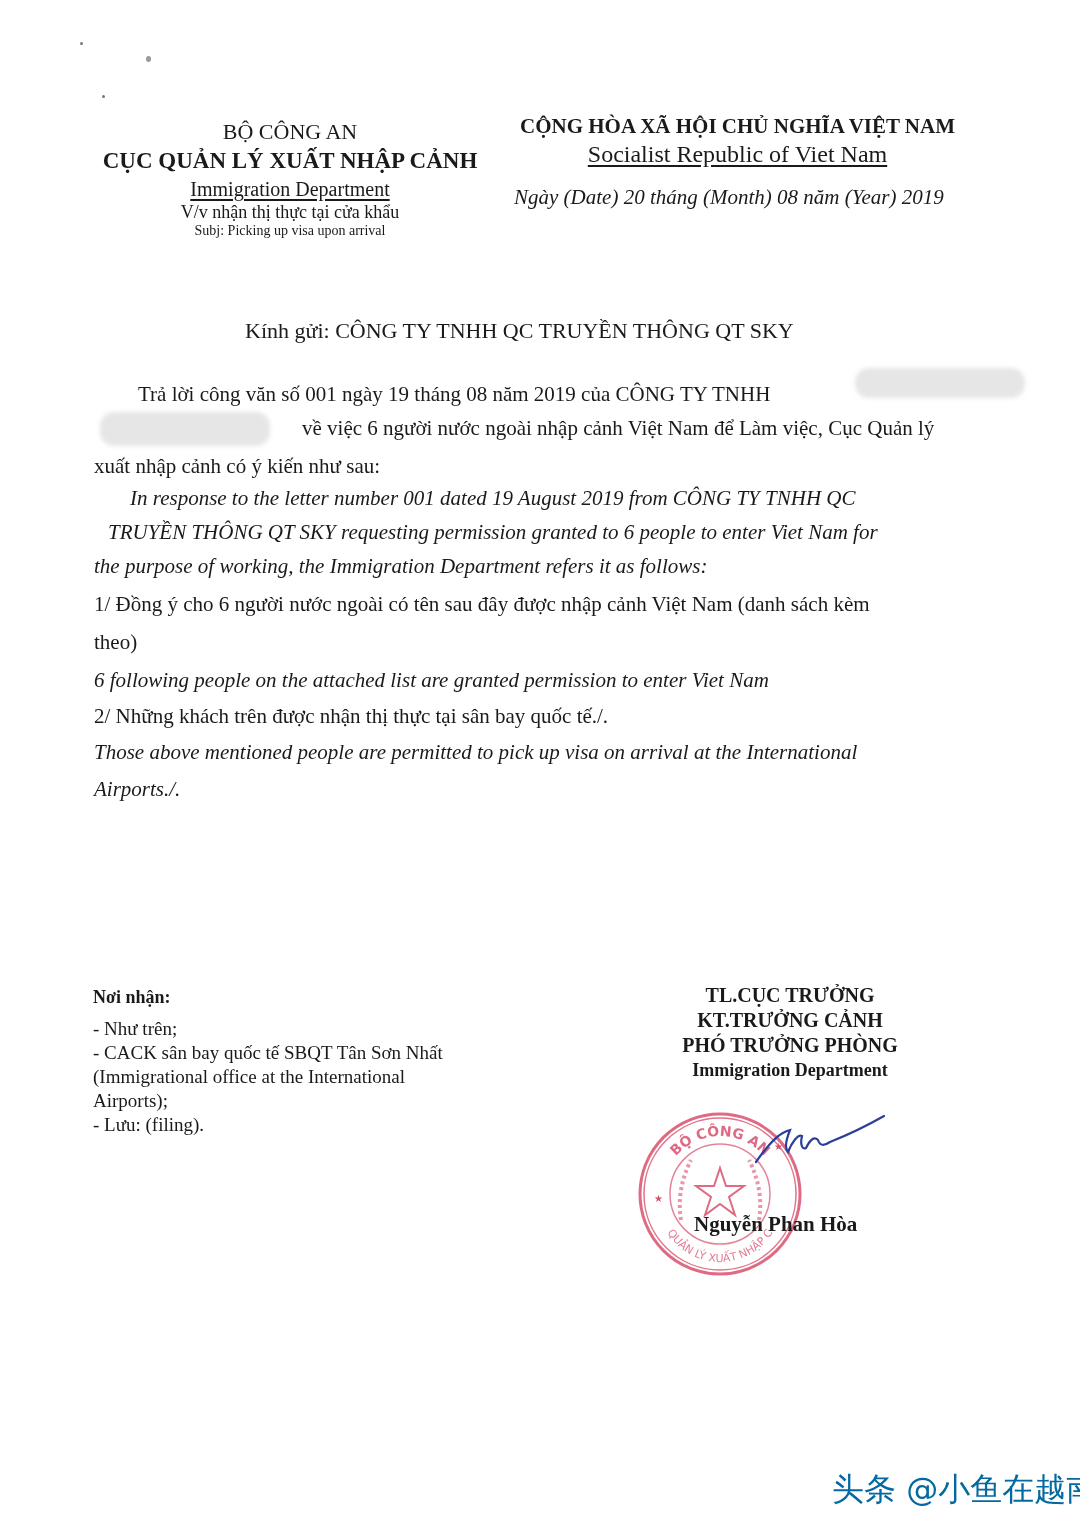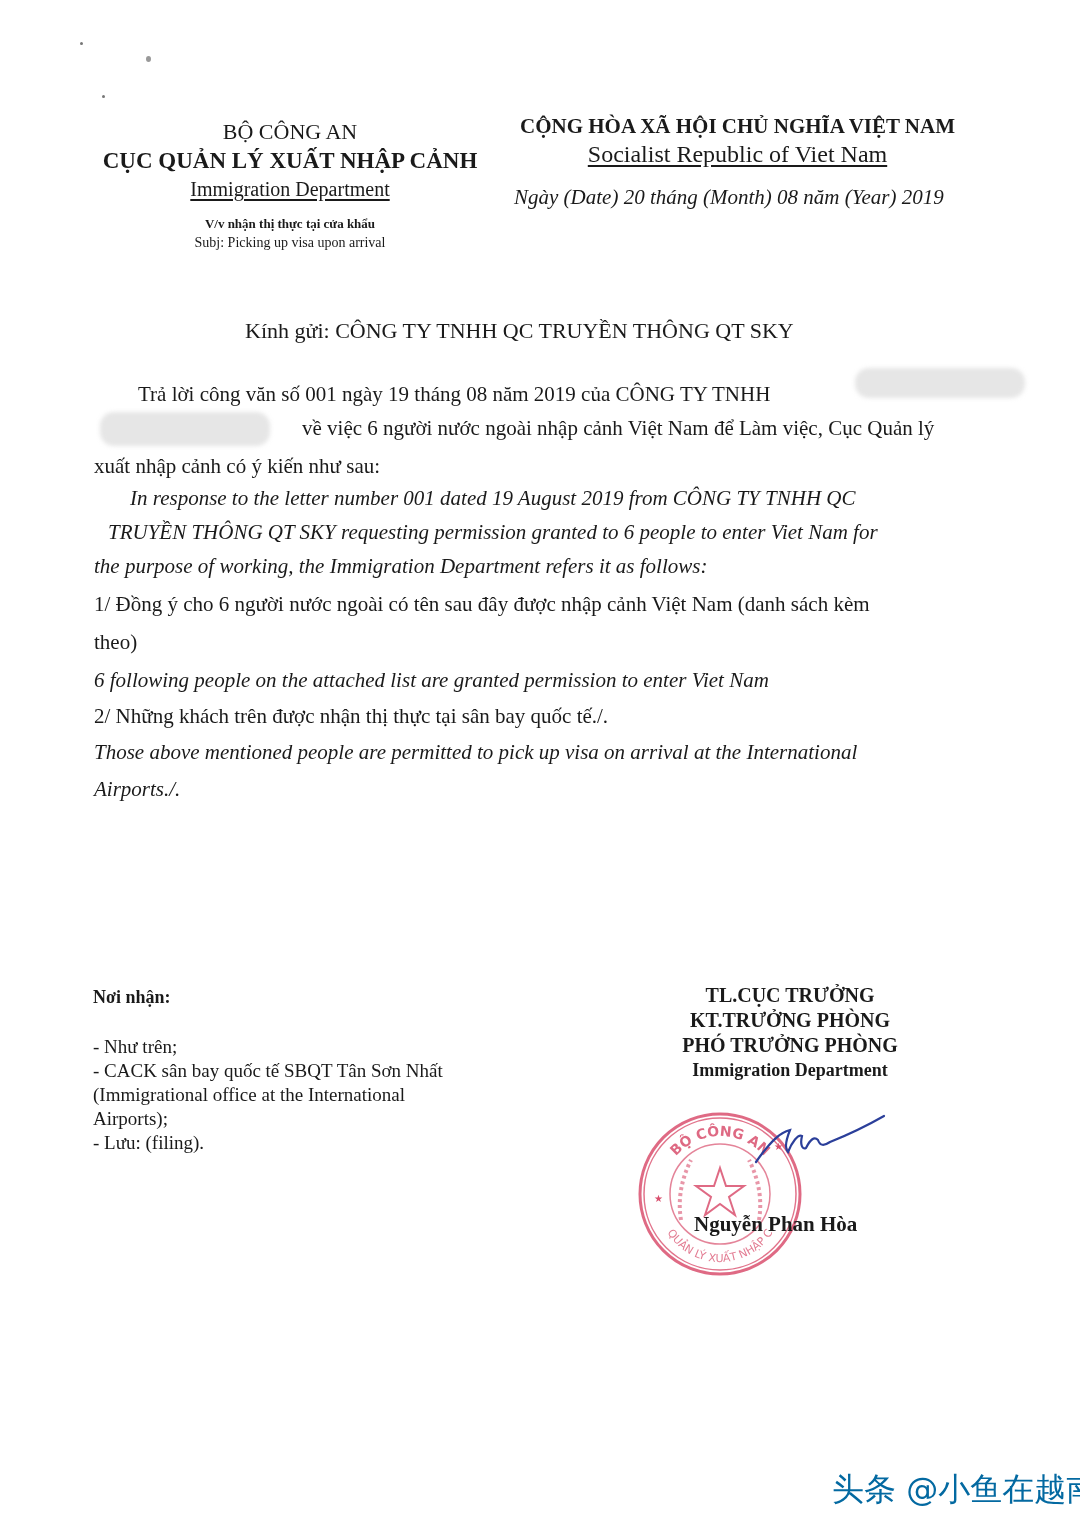--- a/index.html
+++ b/index.html
@@ -23,21 +23,21 @@
 <body>
 
 <div class="speck" style="left:80px;top:42px;width:3px;height:3px;"></div>
 <div class="speck" style="left:146px;top:56px;width:5px;height:6px;background:#999;"></div>
 <div class="speck" style="left:102px;top:95px;width:3px;height:3px;"></div>
 
 <div class="abs center" style="left:80px;top:118px;width:420px;">
   <div style="font-size:22px;line-height:28px;">BỘ CÔNG AN</div>
   <div class="b" style="font-size:23px;line-height:30px;">CỤC QUẢN LÝ XUẤT NHẬP CẢNH</div>
   <div class="u" style="font-size:20px;line-height:26px;">Immigration Department</div>
-  <div style="font-size:13px;line-height:20px;margin-top:12px;font-weight:bold;">V/v nhận thị thực tại cửa khẩu</div>
+  <div style="font-size:18px;line-height:20px;margin-top:0;">V/v nhận thị thực tại cửa khẩu</div>
   <div style="font-size:14px;line-height:18px;">Subj: Picking up visa upon arrival</div>
 </div>
 
 <div class="abs center" style="left:500px;top:112px;width:475px;">
   <div class="b" style="font-size:21px;line-height:28px;">CỘNG HÒA XÃ HỘI CHỦ NGHĨA VIỆT NAM</div>
   <div class="u" style="font-size:24px;line-height:28px;">Socialist Republic of Viet Nam</div>
 </div>
 <div class="abs i" style="left:514px;top:183px;font-size:21px;line-height:28px;white-space:nowrap;">Ngày (Date) 20 tháng (Month) 08 năm (Year) 2019</div>
 
 <div class="abs" style="left:245px;top:318px;font-size:22px;white-space:nowrap;">Kính gửi: CÔNG TY TNHH QC TRUYỀN THÔNG QT SKY</div>
@@ -56,31 +56,31 @@
 
   <div class="abs" style="left:94px;top:592px;font-size:21px;white-space:nowrap;">1/ Đồng ý cho 6 người nước ngoài có tên sau đây được nhập cảnh Việt Nam (danh sách kèm</div>
   <div class="abs" style="left:94px;top:630px;font-size:21px;white-space:nowrap;">theo)</div>
   <div class="abs i" style="left:94px;top:668px;font-size:21px;white-space:nowrap;">6 following people on the attached list are granted permission to enter Viet Nam</div>
   <div class="abs" style="left:94px;top:704px;font-size:21px;white-space:nowrap;">2/ Những khách trên được nhận thị thực tại sân bay quốc tế./.</div>
   <div class="abs i" style="left:94px;top:740px;font-size:21px;white-space:nowrap;">Those above mentioned people are permitted to pick up visa on arrival at the International</div>
   <div class="abs i" style="left:94px;top:777px;font-size:21px;white-space:nowrap;">Airports./.</div>
 </div>
 
 <div class="abs" style="left:93px;top:985px;">
-  <div class="b" style="font-size:18px;line-height:24px;margin-bottom:26px;">Nơi nhận:</div>
+  <div class="b" style="font-size:18px;line-height:24px;margin-bottom:8px;">Nơi nhận:</div>
   <div style="font-size:19px;line-height:24px;">- Như trên;</div>
   <div style="font-size:19px;line-height:24px;">- CACK sân bay quốc tế SBQT Tân Sơn Nhất</div>
   <div style="font-size:19px;line-height:24px;">(Immigrational office at the International</div>
   <div style="font-size:19px;line-height:24px;">Airports);</div>
   <div style="font-size:19px;line-height:24px;">- Lưu: (filing).</div>
 </div>
 
 <div class="abs center b" style="left:650px;top:983px;width:280px;">
   <div style="font-size:20px;line-height:25px;">TL.CỤC TRƯỞNG</div>
-  <div style="font-size:20px;line-height:25px;">KT.TRƯỞNG PHÒNG</div>
+  <div style="font-size:20px;line-height:25px;">KT.TRƯỞNG CẢNH</div>
   <div style="font-size:20px;line-height:25px;">PHÓ TRƯỞNG PHÒNG</div>
   <div style="font-size:18px;line-height:24px;">Immigration Department</div>
 </div>
 
 <svg class="stamp" viewBox="0 0 168 168">
   <defs>
     <path id="topArc" d="M 26 84 A 58 58 0 0 1 142 84"></path>
     <path id="botArc" d="M 22 90 A 62 62 0 0 0 146 90"></path>
   </defs>
   <circle cx="84" cy="84" r="80" fill="none" stroke="#d9506e" stroke-width="3" opacity="0.85"></circle>

